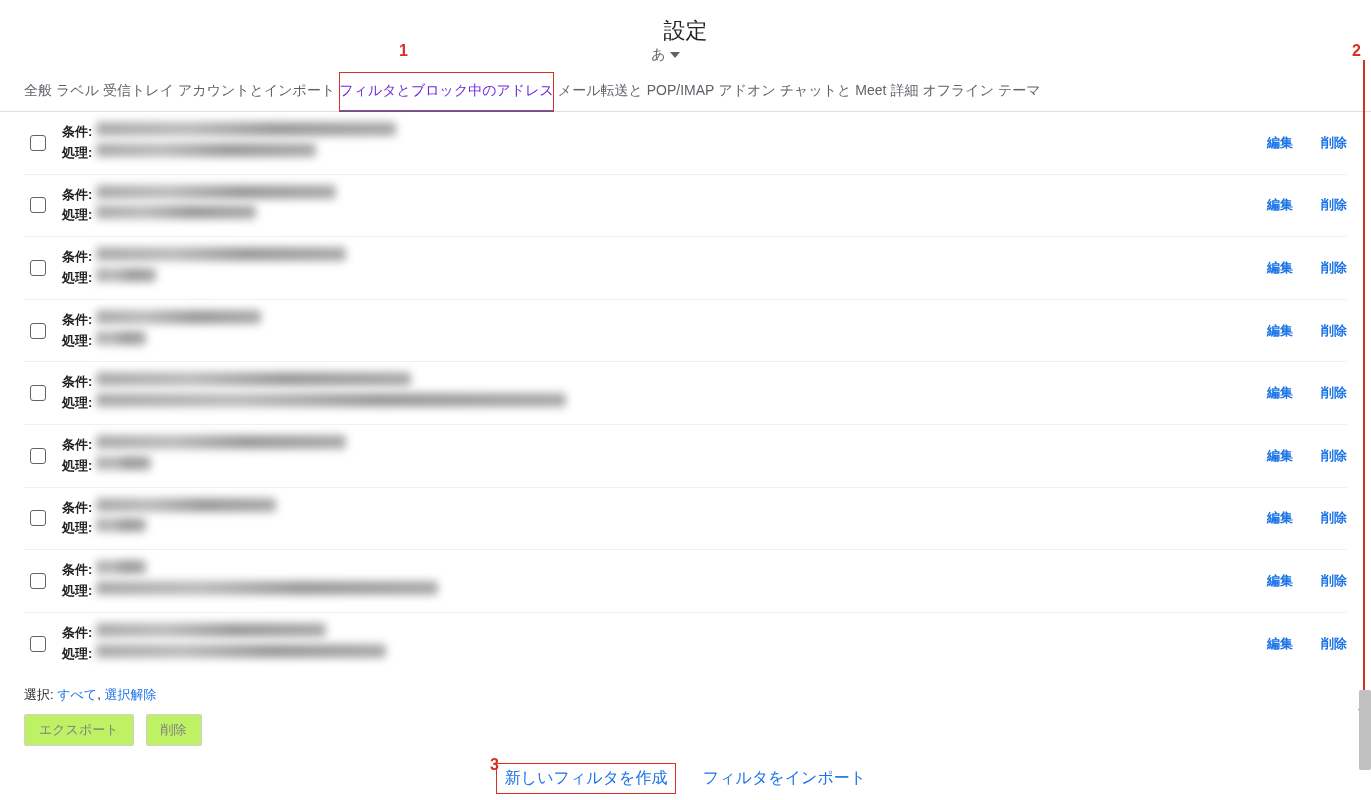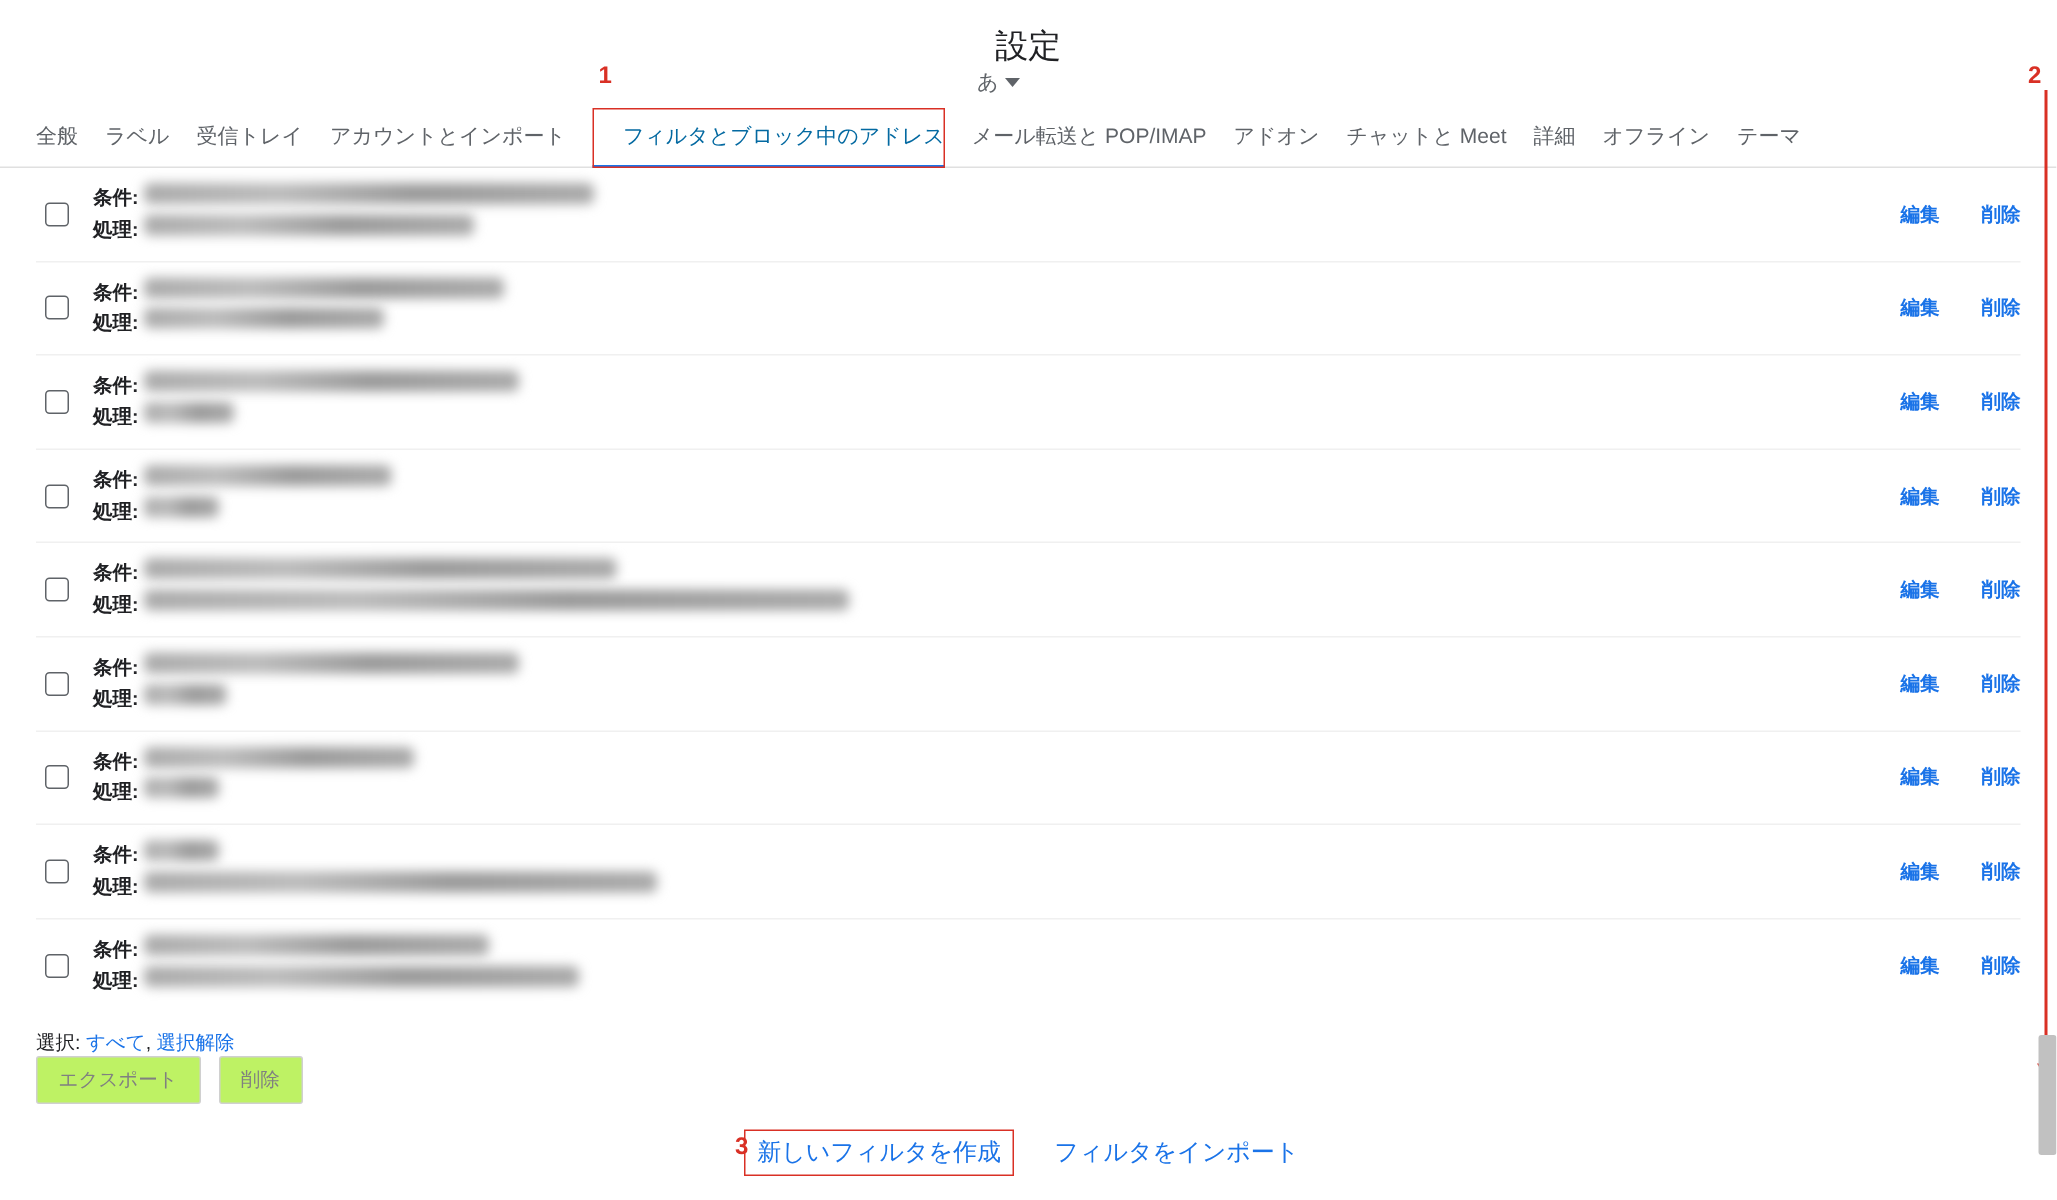--- a/index.html
+++ b/index.html
@@ -30,38 +30,37 @@
       align-items: center;
       gap: 4px;
       font-size: 14px;
       color: #5f6368;
       cursor: pointer;
       padding-right: 40px;
     }
     .lang-selector svg { width: 10px; height: 10px; fill: #5f6368; }
     .tabs {
       display: flex;
-      gap: 18px;
+      gap: 4px;
       padding: 0 24px;
       border-bottom: 1px solid #e0e0e0;
       position: relative;
     }
     .tab {
       padding: 10px 0;
       color: #5f6368;
       font-size: 14px;
       cursor: pointer;
       white-space: nowrap;
       position: relative;
     }
     .tab.active {
-      color: #0369a1;
+      color: #6d28d9;
       border-bottom: 2px solid #1a73e8;
       margin-bottom: -1px;
-      padding-left: 20px;
     }
     .tab.highlighted {
       outline: 1.5px solid #d93025;
       outline-offset: -1px;
     }
     .callout {
       position: absolute;
       color: #d93025;
       font-weight: bold;
       font-size: 16px;
@@ -134,20 +133,21 @@
       color: #1a73e8;
       cursor: pointer;
       font-size: 13px;
     }
     .footer {
       padding: 12px 24px;
     }
     .select-row {
       font-size: 13px;
       color: #202124;
+      margin-bottom: 10px;
     }
     .btn-row {
       display: flex;
       gap: 12px;
       margin-bottom: 14px;
     }
     .btn {
       padding: 6px 14px;
       border: 1px solid #d0d0d0;
       background: #bef264;

